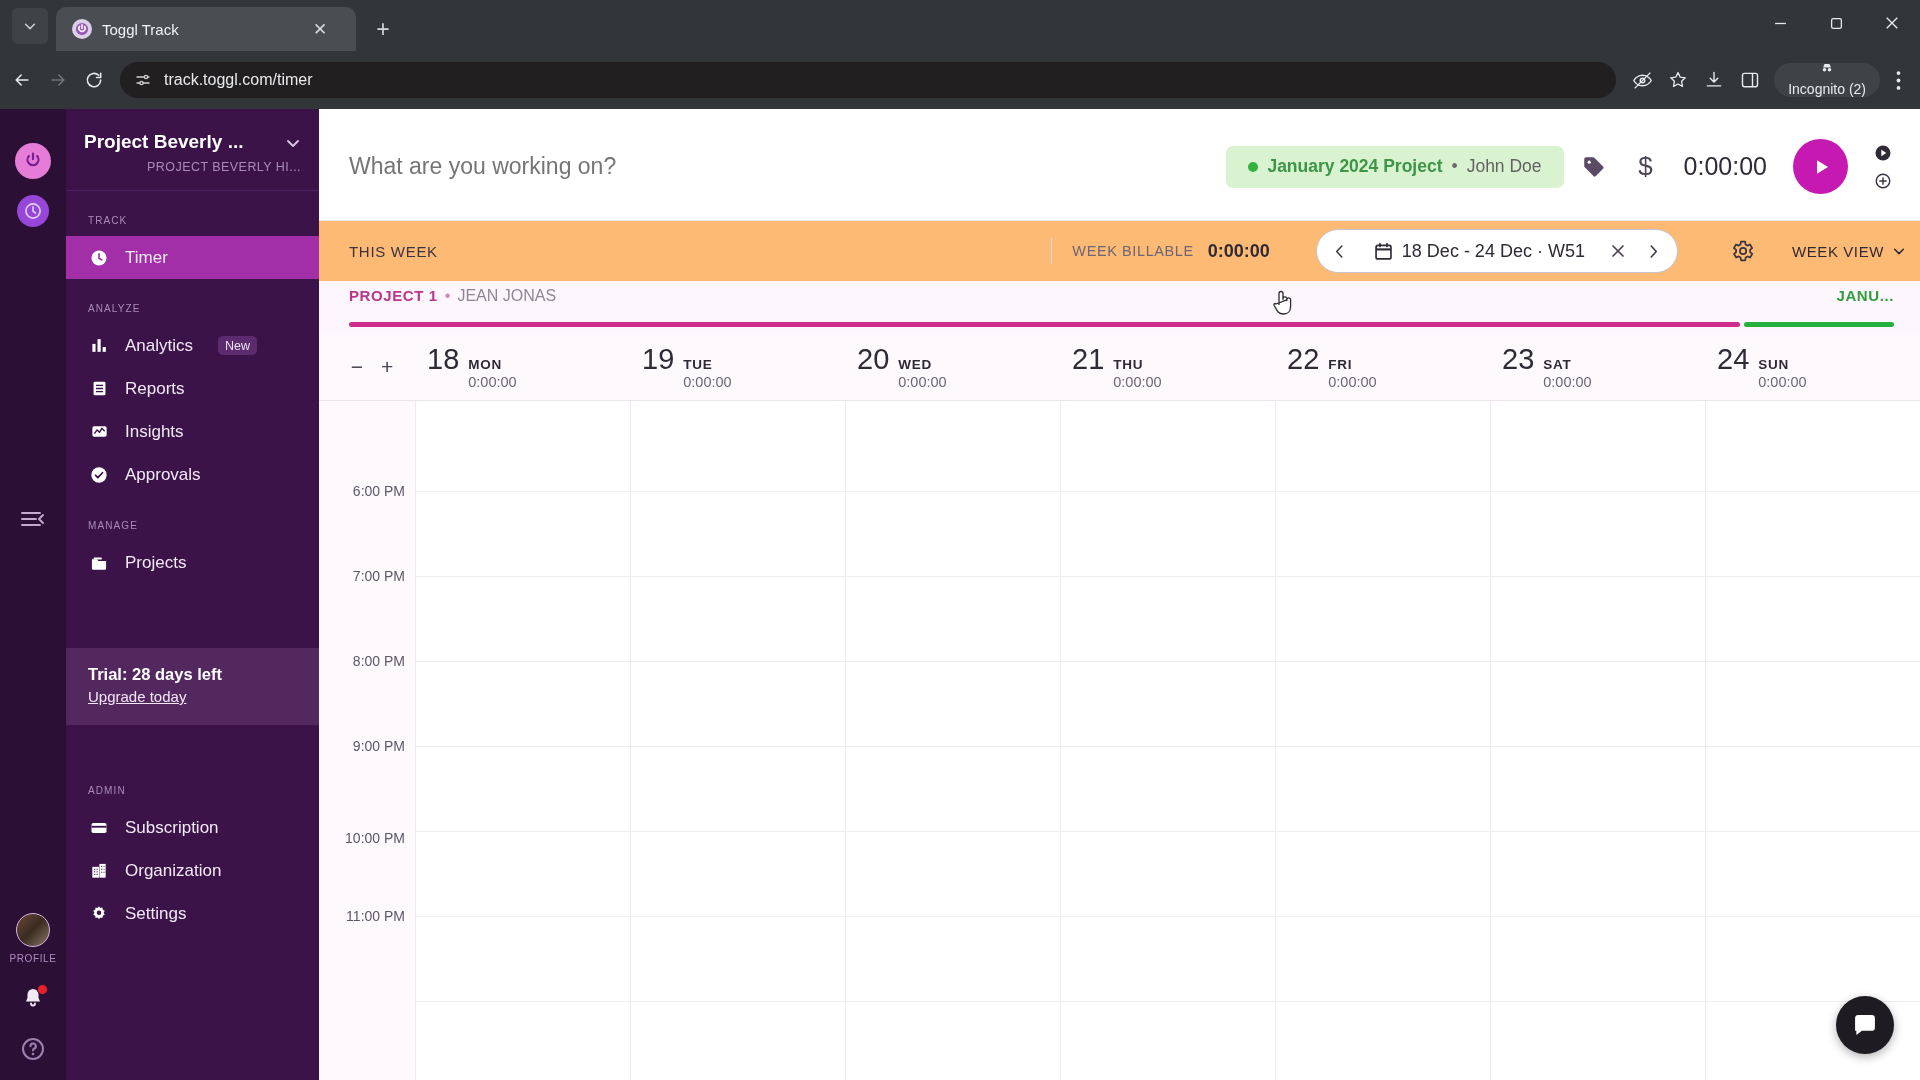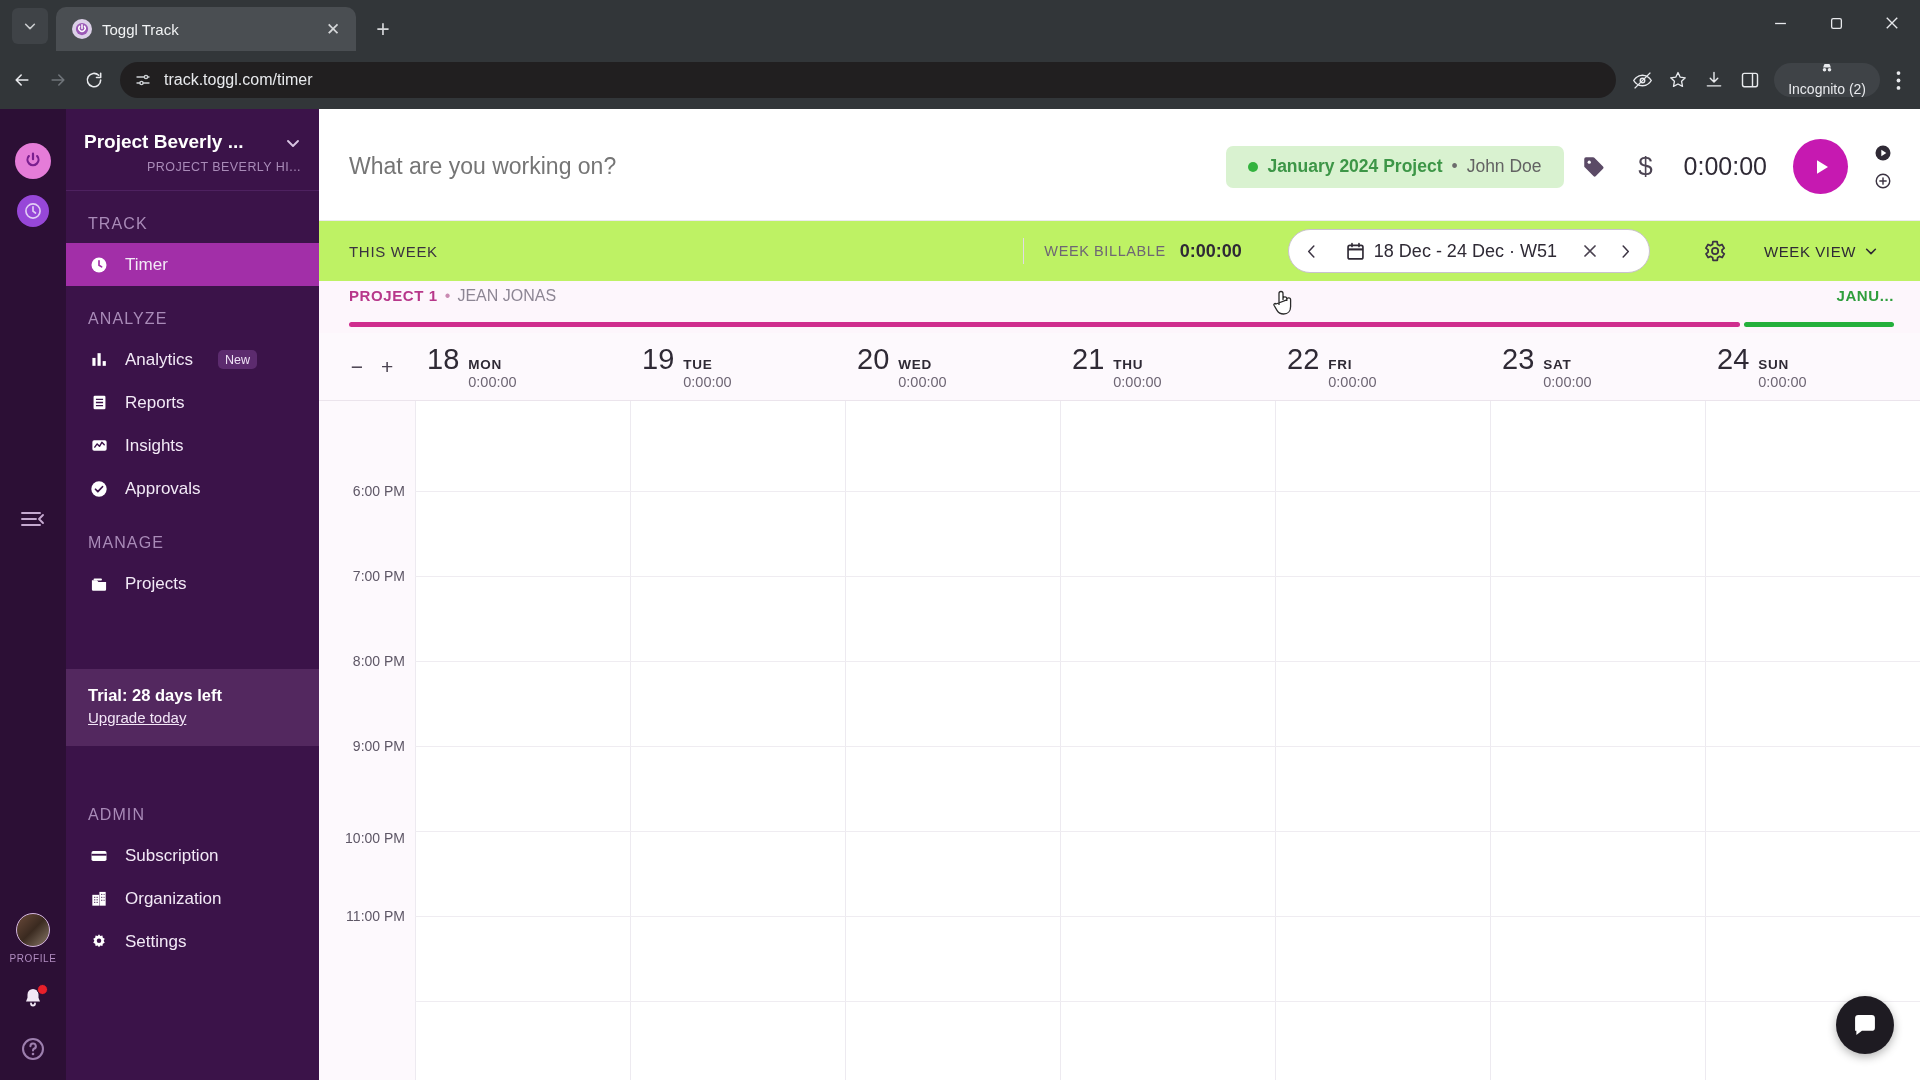--- a/index.html
+++ b/index.html
@@ -33,21 +33,21 @@
     color: #c9ccce;
     flex: none;
   }
   .tab {
     height: 44px;
     min-width: 300px;
     background: #4a4e52;
     border-radius: 10px 10px 0 0;
     display: flex;
     align-items: center;
-    padding: 0 12px 0 16px;
+    padding: 0 25px 0 16px;
     gap: 10px;
     position: relative;
     margin-left: 4px;
   }
   .tab-favicon {
     width: 20px; height: 20px; flex: none;
     border-radius: 50%;
     background: #dcd0e8;
     display: flex; align-items: center; justify-content: center;
   }
@@ -230,21 +230,21 @@
     color: #a98bb8;
     font-size: 12.5px;
     letter-spacing: .45px;
     margin-top: 5px;
     white-space: nowrap;
     overflow: hidden;
     text-align: right;
   }
   .nav-section-title {
     color: #a98bb8;
-    font-size: 16px;
+    font-size: 10px;
     letter-spacing: 1.1px;
     padding: 0 0 0 22px;
     margin: 24px 0 10px 0;
   }
   .nav-item {
     height: 43px;
     display: flex;
     align-items: center;
     gap: 15px;
     padding-left: 22px;
@@ -338,23 +338,23 @@
     display:flex; flex-direction: column; align-items:center; gap: 6px;
     margin-left: 16px; flex:none;
   }
   .mode-ico { width:22px; height:22px; display:flex; align-items:center; justify-content:center; color:#3b3342;}
 
   
   .week-bar {
     height: 60px;
     display: flex;
     align-items: center;
-    padding: 0 42px 0 30px;
+    padding: 0 14px 0 30px;
     gap: 0;
-    background: #bef264;
+    background: #fdba74;
     position: relative;
   }
   .this-week {
     font-size: 15px;
     letter-spacing: .7px;
     color: #3a3340;
     font-weight: 500;
   }
   .vdiv { width: 1px; height: 26px; background: #e2dbe5; margin: 0 20px; }
   .week-billable-label {

